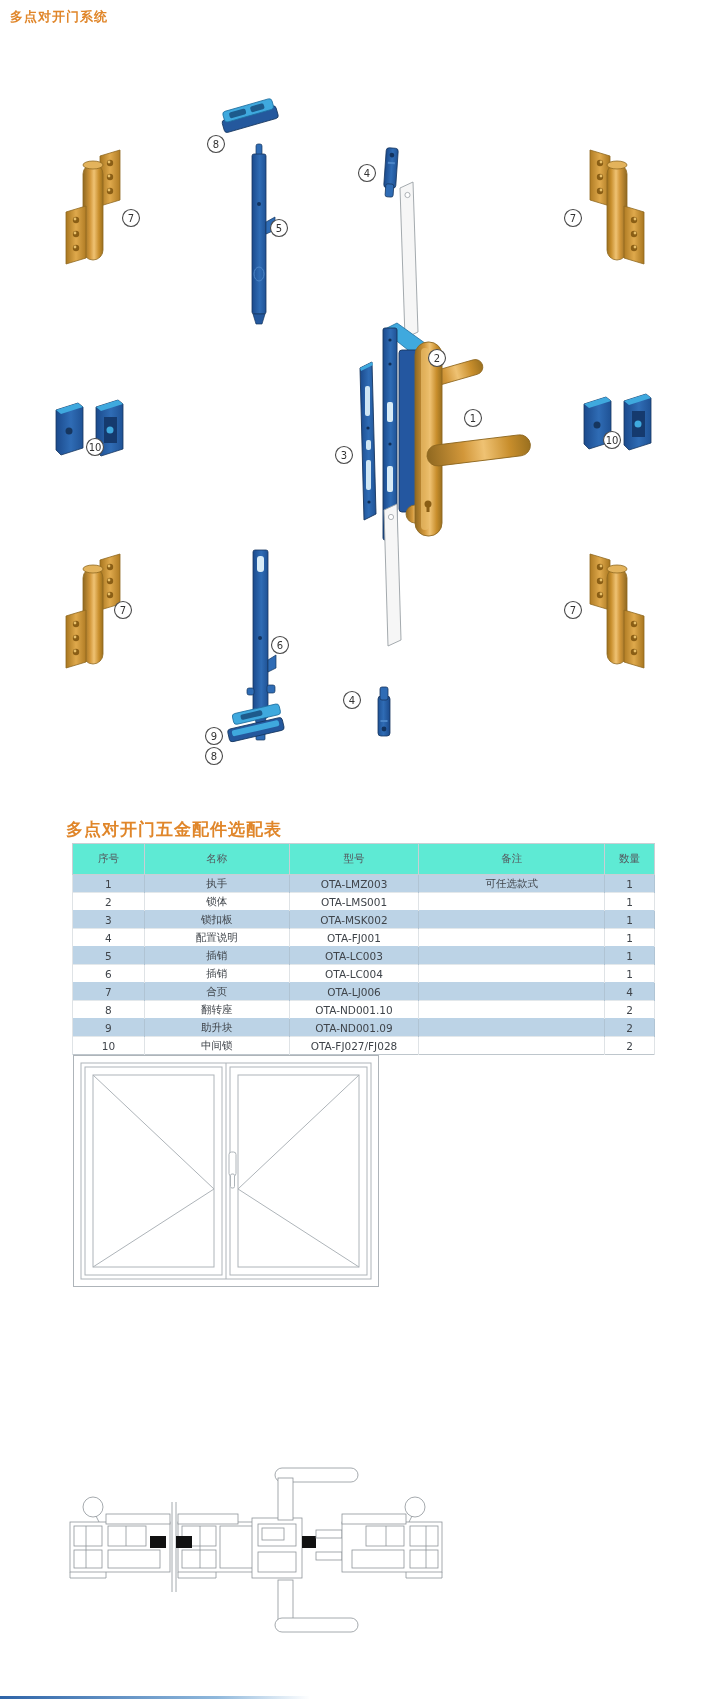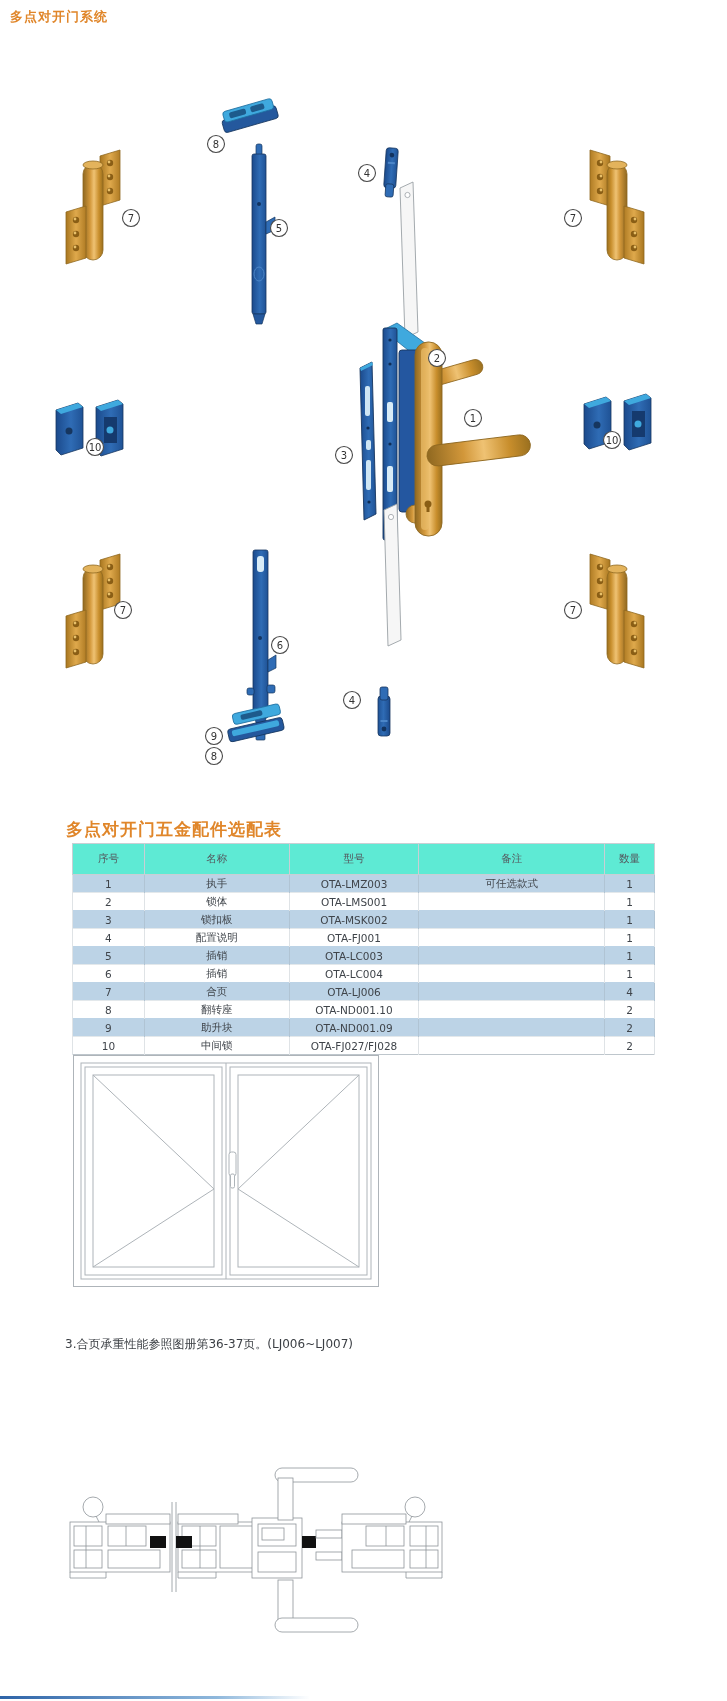--- a/index.html
+++ b/index.html
@@ -347,21 +347,20 @@
       <line x1="287" y1="21" x2="166" y2="135"></line>
       <line x1="287" y1="213" x2="166" y2="135"></line>
       <g>
         <rect x="157" y="98" width="7" height="24" rx="2.5" fill="#fff"></rect>
         <rect x="158.5" y="120" width="4" height="14" rx="1.5" fill="#fff"></rect>
       </g>
     </g>
   </svg>
 
   <div class="notes">
-    <p>3.合页承重性能参照图册第36-37页。(LJ006~LJ007)</p>
   </div>
 
   <svg width="390" height="180" viewBox="0 0 390 180" style="left:66px;top:1460px;">
     <g fill="none" stroke="#8E9499" stroke-width="0.8">
 
       <circle cx="27" cy="47" r="10"></circle>
       <line x1="30" y1="56" x2="34" y2="64"></line>
       <rect x="4" y="62" width="100" height="50" fill="#fff"></rect>
       <rect x="40" y="54" width="64" height="10" fill="#fff"></rect>
       <rect x="8" y="66" width="28" height="20"></rect>

